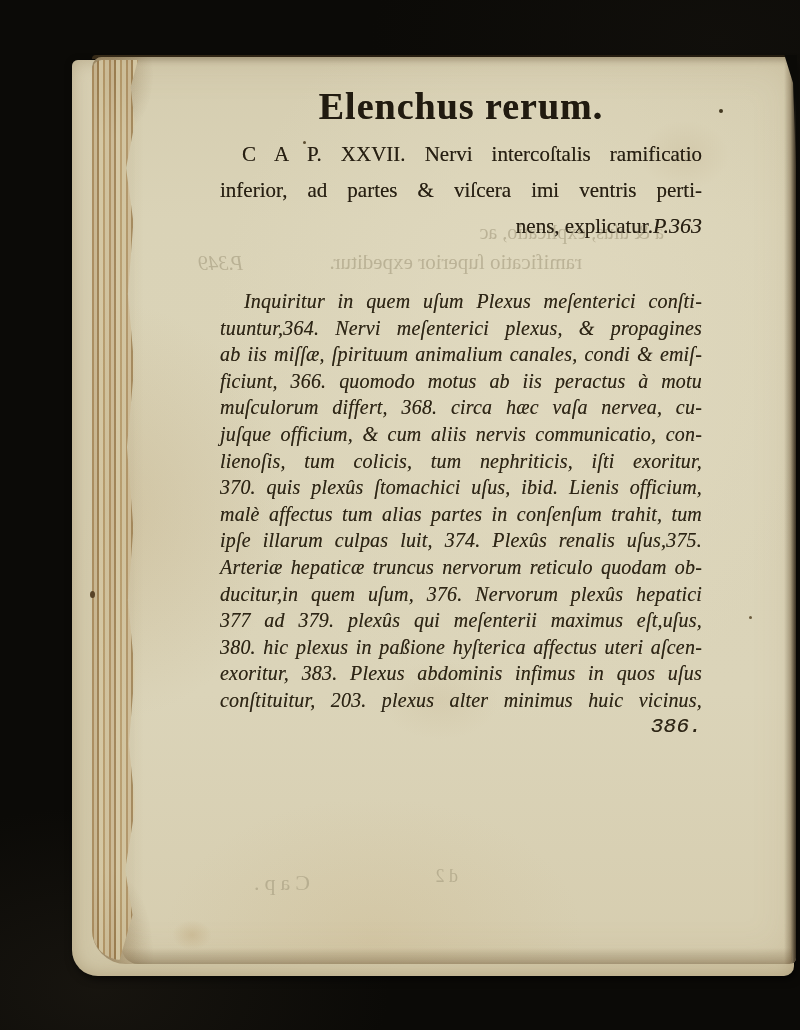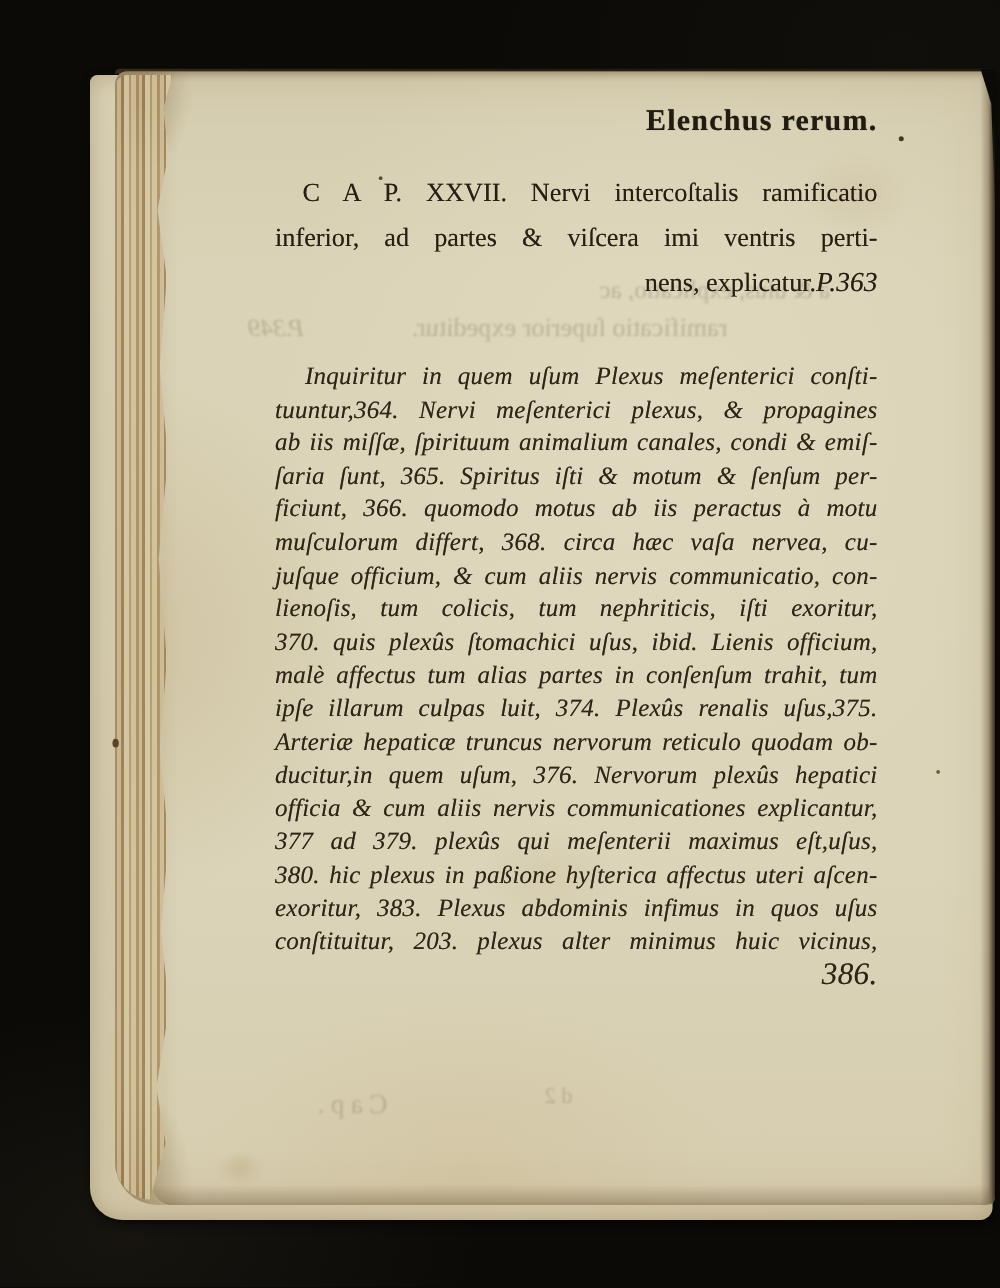--- a/index.html
+++ b/index.html
@@ -63,40 +63,40 @@
     position:absolute;left:30px;right:4px;bottom:0;height:16px;
     background:linear-gradient(to bottom,rgba(0,0,0,0),rgba(96,74,42,.35));
     border-radius:0 0 6px 24px;filter:blur(.5px);
   }
   
   .stain{position:absolute;border-radius:50%;pointer-events:none;}
   .speck{position:absolute;border-radius:50%;pointer-events:none;}
   
   .running-header{
     position:absolute;left:220px;top:84px;width:482px;height:46px;
-    text-align:right;font-weight:bold;font-size:24px;letter-spacing:1px;
+    text-align:center;font-weight:bold;font-size:38px;letter-spacing:1px;
     color:#211b10;text-shadow:0 0 .6px rgba(33,27,16,.7);
   }
   .heading{position:absolute;left:220px;top:136px;width:482px;color:#271f12;}
   .hline{
     height:36px;line-height:36px;font-size:21px;
     text-align:justify;text-align-last:justify;
     text-shadow:0 0 .5px rgba(39,31,18,.6);
   }
   .hline.indent{text-indent:22px;}
   .hline.last{display:flex;justify-content:flex-end;text-align:left;text-align-last:left;}
   .pref{font-style:italic;font-size:22px;}
   .ilines{position:absolute;left:220px;top:288px;width:482px;color:#2d2515;}
   .iline{
     height:26.6px;line-height:26.6px;font-style:italic;font-size:20px;
     text-align:justify;text-align-last:justify;letter-spacing:.2px;
     text-shadow:0 0 .5px rgba(45,37,21,.55);white-space:normal;
   }
   .iline.indent{text-indent:24px;}
-  .iline.final{text-align:right;text-align-last:right;font-size:25px;}
+  .iline.final{text-align:right;text-align-last:right;font-size:21px;font-family:Liberation Mono, monospace;}
   
   .ghost{
     position:absolute;transform:scaleX(-1);color:#a49b7e;opacity:.6;
     filter:blur(.7px);font-size:20px;white-space:nowrap;pointer-events:none;
   }
 </style>
 </head>
 <body>
 
 <div id="scan">
@@ -131,31 +131,29 @@
     <div class="hline last">
       <span>nens, explicatur.</span>
       <span class="pref">P.363</span>
     </div>
   </div>
 
   <div class="ilines">
     <div class="iline indent">Inquiritur in quem uſum Plexus meſenterici conſti-</div>
     <div class="iline">tuuntur,364. Nervi meſenterici plexus, &amp; propagines</div>
     <div class="iline">ab iis miſſæ, ſpirituum animalium canales, condi &amp; emiſ-</div>
-    <div class="iline">ſaria ſunt, 365. Spiritus iſti &amp; motum &amp; ſenſum per-</div>
     <div class="iline">ficiunt, 366. quomodo motus ab iis peractus à motu</div>
     <div class="iline">muſculorum differt, 368. circa hæc vaſa nervea, cu-</div>
     <div class="iline">juſque officium, &amp; cum aliis nervis communicatio, con-</div>
     <div class="iline">lienoſis, tum colicis, tum nephriticis, iſti exoritur,</div>
     <div class="iline">370. quis plexûs ſtomachici uſus, ibid. Lienis officium,</div>
     <div class="iline">malè affectus tum alias partes in conſenſum trahit, tum</div>
     <div class="iline">ipſe illarum culpas luit, 374. Plexûs renalis uſus,375.</div>
     <div class="iline">Arteriæ hepaticæ truncus nervorum reticulo quodam ob-</div>
     <div class="iline">ducitur,in quem uſum, 376. Nervorum plexûs hepatici</div>
-    <div class="iline">officia &amp; cum aliis nervis communicationes explicantur,</div>
     <div class="iline">377 ad 379. plexûs qui meſenterii maximus eſt,uſus,</div>
     <div class="iline">380. hic plexus in paßione hyſterica affectus uteri aſcen-</div>
     <div class="iline">exoritur, 383. Plexus abdominis infimus in quos uſus</div>
     <div class="iline">conſtituitur, 203. plexus alter minimus huic vicinus,</div>
     <div class="iline final">386.</div>
   </div>
 
   <div class="speck" style="left:719px;top:109px;width:4px;height:4px;background:#41371f;"></div>
   <div class="speck" style="left:90px;top:591px;width:5px;height:7px;background:#584327;"></div>
   <div class="speck" style="left:749px;top:616px;width:3px;height:3px;background:#6a5a3c;"></div>

